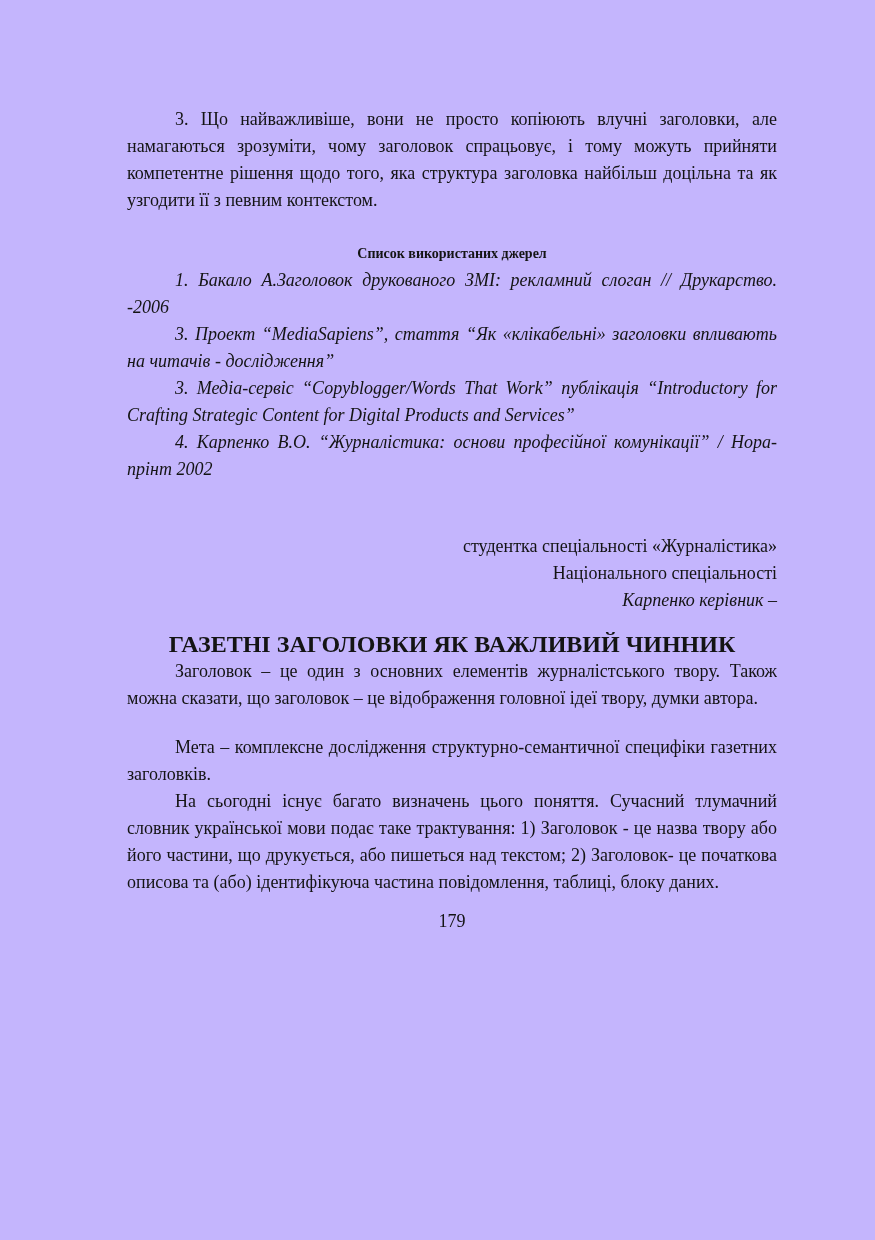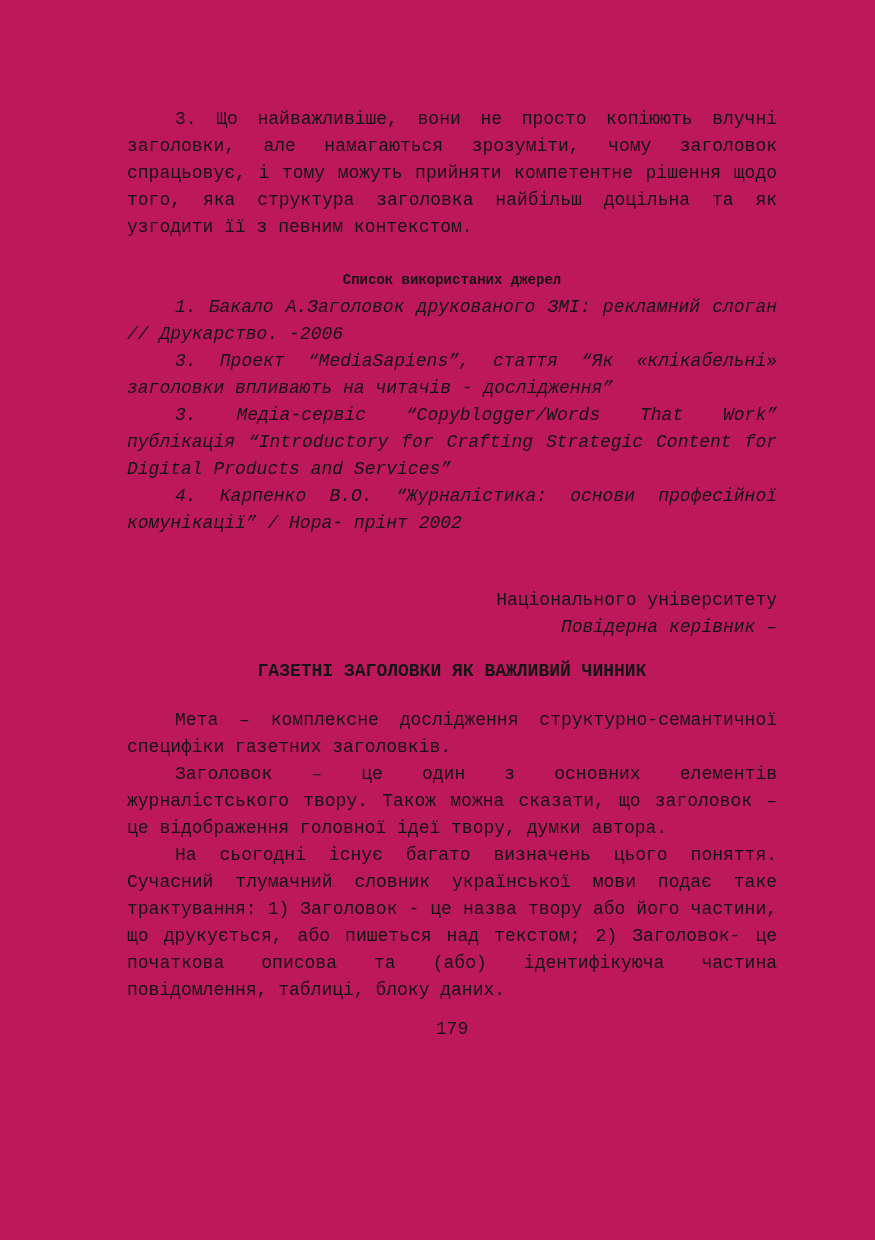--- a/index.html
+++ b/index.html
@@ -4,23 +4,23 @@
 <style>
   * { box-sizing: border-box; }
   html, body { margin: 0; padding: 0; }
   body { background: #ffffff; }
 
   .page {
     position: relative;
     width: 875px;
     height: 1240px;
     margin: 0 auto;
-    background: #be185d;
+    background: #c4b5fd;
     color: #141414;
-    font-family: Liberation Mono, monospace;
+    font-family: Liberation Serif, serif;
     overflow: hidden;
   }
 
   .content {
     position: absolute;
     left: 127px;
     top: 106px;
     width: 650px;
     font-size: 18px;
     line-height: 27px;
@@ -49,21 +49,21 @@
 
   .author-block {
     margin-top: 50px;
     text-align: right;
   }
   .author-name { font-weight: bold; }
   .supervisor-label { font-style: italic; }
 
   .article-title {
     margin: 17px 0 0 0;
-    font-size: 18px;
+    font-size: 24px;
     font-weight: bold;
     text-align: center;
     line-height: 27px;
   }
 
   .body-first { margin-top: 22px; }
 
   .page-number {
     margin-top: 12px;
     text-align: center;
@@ -78,28 +78,29 @@
     <p class="para">3. Що найважливіше, вони не просто копіюють влучні заголовки, але намагаються зрозуміти, чому заголовок спрацьовує, і тому можуть прийняти компетентне рішення щодо того, яка структура заголовка найбільш доцільна та як узгодити її з певним контекстом.</p>
 
     <h3 class="refs-heading">Список використаних джерел</h3>
 
     <p class="ref">1. Бакало А.Заголовок друкованого ЗМІ: рекламний слоган // Друкарство. -2006</p>
     <p class="ref">3. Проект “MediaSapiens”, стаття “Як «клікабельні» заголовки впливають на читачів - дослідження”</p>
     <p class="ref">3. Медіа-сервіс “Copyblogger/Words That Work” публікація “Introductory for Crafting Strategic Content for Digital Products and Services”</p>
     <p class="ref">4. Карпенко В.О. “Журналістика: основи професійної комунікації” / Нора- прінт 2002</p>
 
     <div class="author-block">
-      <div class="author-line">Національного університету</div>
-      <div class="supervisor-label">Повідерна керівник –</div>
+      <div class="author-line">студентка спеціальності «Журналістика»</div>
+      <div class="author-line">Національного спеціальності</div>
+      <div class="supervisor-label">Карпенко керівник –</div>
     </div>
 
     <h2 class="article-title">
       <div>ГАЗЕТНІ ЗАГОЛОВКИ ЯК ВАЖЛИВИЙ ЧИННИК</div>
     </h2>
 
+    <p class="para">Заголовок – це один з основних елементів журналістського твору. Також можна сказати, що заголовок – це відображення головної ідеї твору, думки автора.</p>
     <p class="para body-first">Мета – комплексне дослідження структурно-семантичної специфіки газетних заголовків.</p>
-    <p class="para">Заголовок – це один з основних елементів журналістського твору. Також можна сказати, що заголовок – це відображення головної ідеї твору, думки автора.</p>
     <p class="para">На сьогодні існує багато визначень цього поняття. Сучасний тлумачний словник української мови подає таке трактування: 1) Заголовок - це назва твору або його частини, що друкується, або пишеться над текстом; 2) Заголовок- це початкова описова та (або) ідентифікуюча частина повідомлення, таблиці, блоку даних.</p>
 
     <div class="page-number">179</div>
 
   </div>
 </div>
 
 </body></html>

